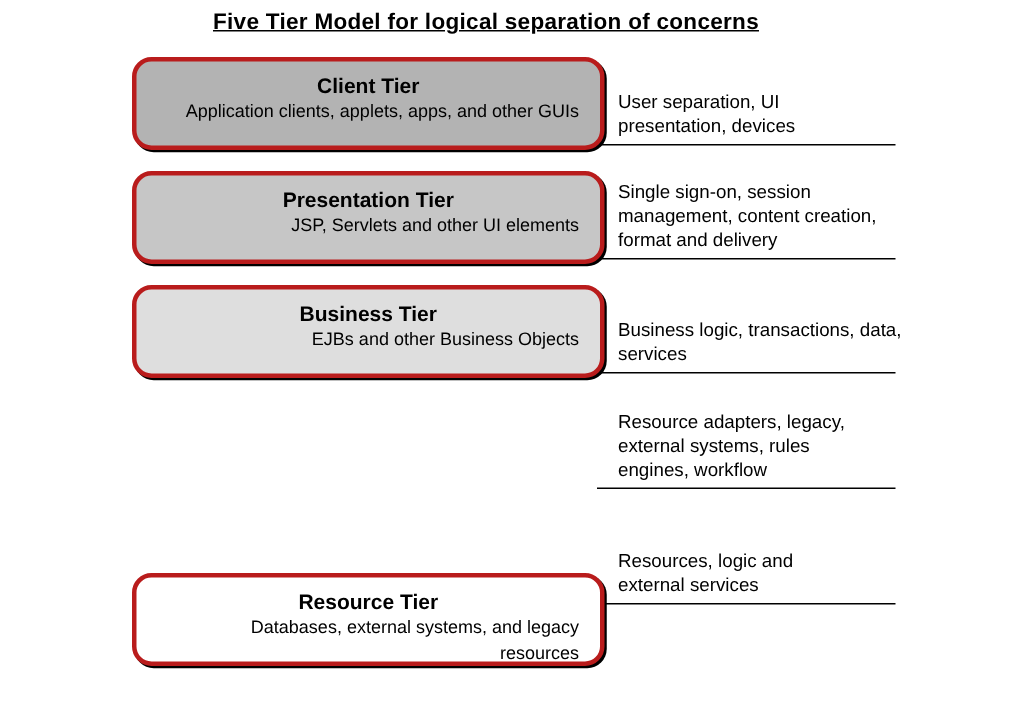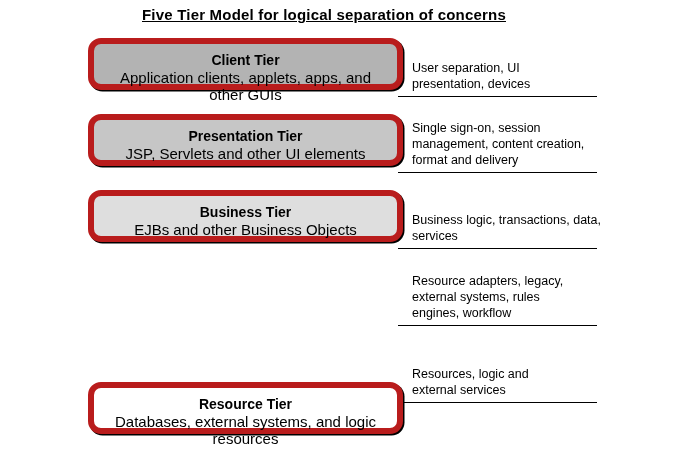--- a/index.html
+++ b/index.html
@@ -30,40 +30,41 @@
     position: absolute;
     left: 88px;
     width: 509px;
     height: 66px;
   }
   .tier-box {
     position: absolute;
     left: 0;
     top: 0;
     width: 315px;
-    height: 52px;
+    height: 62px;
     box-sizing: border-box;
-    border: 6px solid #b91c1c;
+    border: 3px solid #b91c1c;
     border-radius: 13px;
     box-shadow: 1.5px 1.5px 0 #000000;
     text-align: center;
     padding-top: 7px;
     z-index: 2;
   }
   .tier-name {
     font-size: 14px;
     font-weight: bold;
     color: #000000;
     line-height: 18px;
   }
   .tier-subtitle {
-    font-size: 15px;
+    font-size: 12px;
     color: #000000;
     line-height: 17px;
     padding: 0 14px;
+    text-align: right;
   }
   .connector {
     position: absolute;
     left: 310px;
     width: 199px;
     top: 58px;
     height: 0;
     border-top: 1px solid #000000;
     z-index: 1;
   }
@@ -125,20 +126,20 @@
     <div class="connector"></div>
     <div class="side-text">Resource adapters, legacy,
 external systems, rules
 engines, workflow</div>
   </div>
 
   <div class="tier-row row-4">
     <div class="connector"></div>
     <div class="tier-box" style="background: rgb(255, 255, 255); margin-top: 38px;">
       <div class="tier-name">Resource Tier</div>
-      <div class="tier-subtitle" style="white-space:pre-line;">Databases, external systems, and logic
+      <div class="tier-subtitle" style="white-space:pre-line;">Databases, external systems, and legacy
 resources</div>
     </div>
     <div class="side-text">Resources, logic and
 external services</div>
   </div>
 
 </div>
 
 </body></html>

